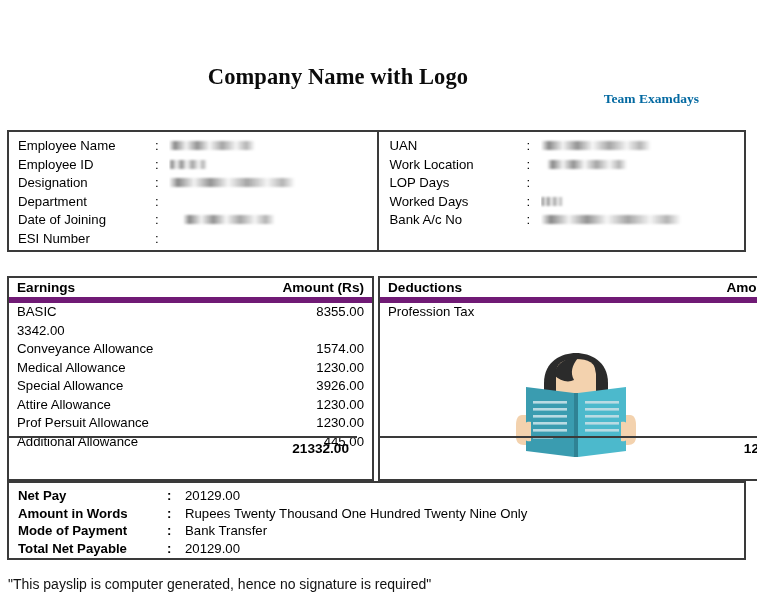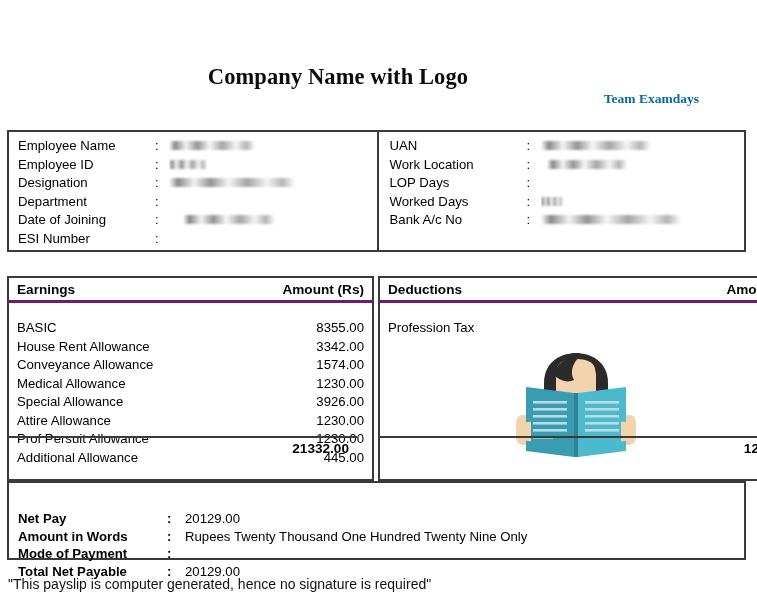--- a/index.html
+++ b/index.html
@@ -133,30 +133,30 @@
     left: 378px;
     top: 276px;
     width: 440px;
     height: 205px;
   }
   .tbl-head {
     display: flex;
     justify-content: space-between;
     align-items: center;
     height: 25px;
-    border-bottom: 3px solid #701a75;
+    border-bottom: 6px solid #701a75;
     padding: 0 8px 0 8px;
     box-sizing: border-box;
     font-size: 13.6px;
     font-weight: bold;
   }
   .tbl-body {
     position: relative;
     height: 155px;
-    padding: 16px 8px 0 8px;
+    padding: 0 8px 0 8px;
     box-sizing: border-box;
   }
   .tbl-row {
     display: flex;
     justify-content: space-between;
     align-items: baseline;
     height: 18.5px;
     line-height: 18.5px;
     font-size: 13.2px;
     white-space: nowrap;
@@ -202,21 +202,20 @@
     align-items: baseline;
     height: 17.6px;
     line-height: 17.6px;
     font-size: 13.2px;
     white-space: nowrap;
   }
   .sum-label {
     width: 149px;
     flex: 0 0 149px;
     font-weight: bold;
-    margin-top: 23px;
   }
   .sum-colon {
     width: 18px;
     flex: 0 0 18px;
     font-weight: bold;
   }
   .sum-value {
     flex: 1 1 auto;
   }
 
@@ -307,21 +306,20 @@
   <div class="tbl-head">
     <span>Earnings</span>
     <span>Amount (Rs)</span>
   </div>
   <div class="tbl-body">
     <div class="tbl-row">
       <span>BASIC</span>
       <span class="amt">8355.00</span>
     </div>
     <div class="tbl-row">
-      <span>House Rent Allowance</span>
       <span class="amt">3342.00</span>
     </div>
     <div class="tbl-row">
       <span>Conveyance Allowance</span>
       <span class="amt">1574.00</span>
     </div>
     <div class="tbl-row">
       <span>Medical Allowance</span>
       <span class="amt">1230.00</span>
     </div>
@@ -407,20 +405,21 @@
     <span class="sum-value">20129.00</span>
   </div>
   <div class="sum-row">
     <span class="sum-label">Amount in Words</span>
     <span class="sum-colon">:</span>
     <span class="sum-value">Rupees Twenty Thousand One Hundred Twenty Nine Only</span>
   </div>
   <div class="sum-row">
     <span class="sum-label">Mode of Payment</span>
     <span class="sum-colon">:</span>
+    <span class="sum-value">Bank Transfer</span>
   </div>
   <div class="sum-row">
     <span class="sum-label">Total Net Payable</span>
     <span class="sum-colon">:</span>
     <span class="sum-value">20129.00</span>
   </div>
 </div>
 
 <div class="footer-note">"This payslip is computer generated, hence no signature is required"</div>
 

